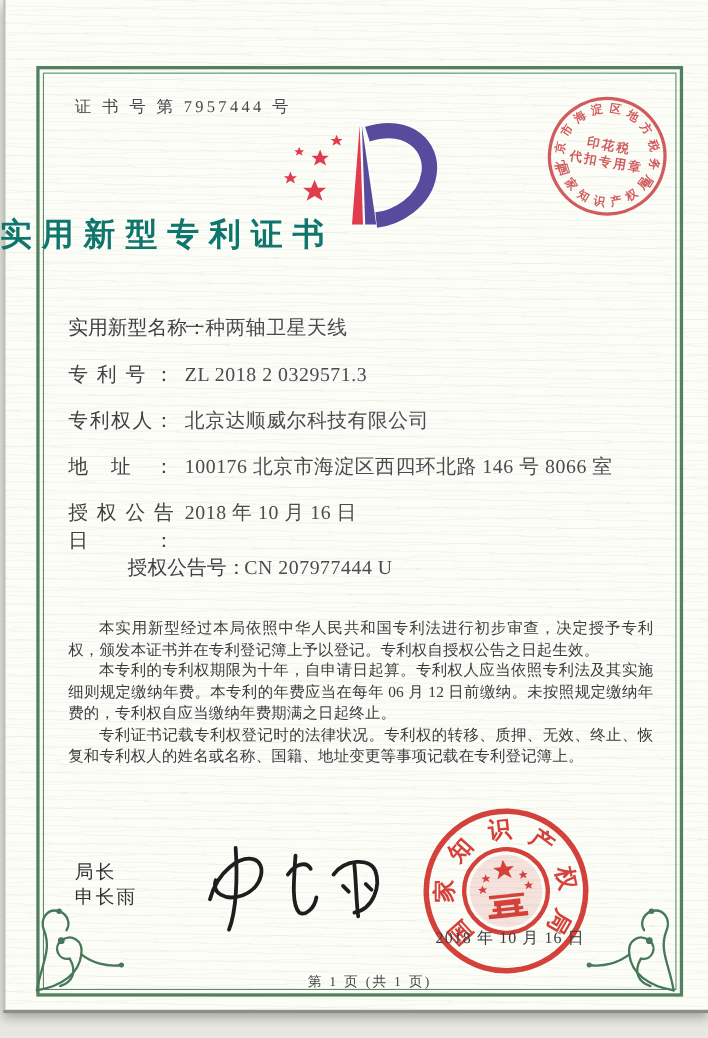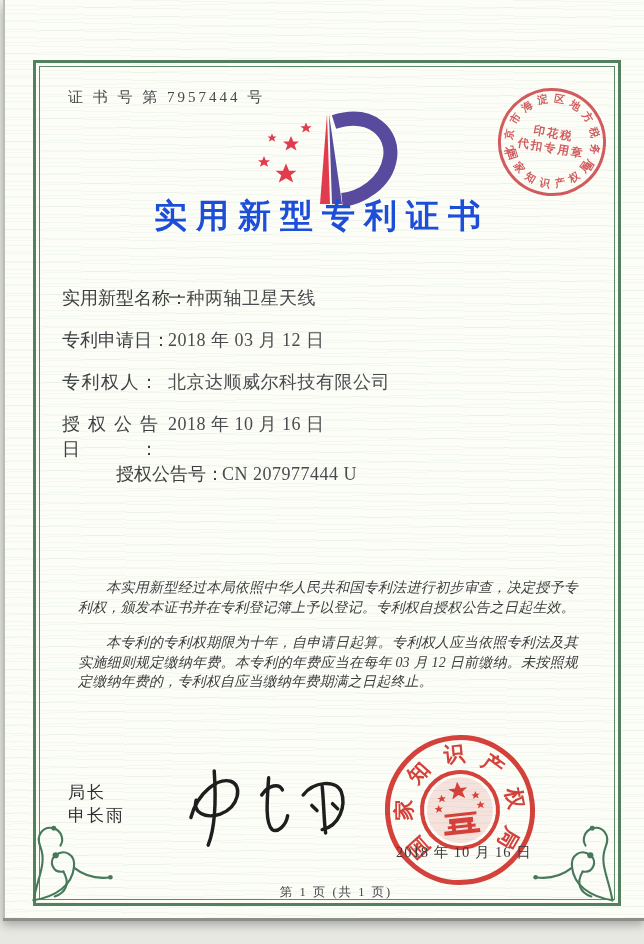--- a/index.html
+++ b/index.html
@@ -26,39 +26,39 @@
   .frame::before{content:'';position:absolute;inset:3px;border:1px solid #5c8a68;}
   .corner-orn{position:absolute;width:96px;height:96px;z-index:3;}
   .corner-orn.bl{left:24px;top:812px;}
   .corner-orn.br{left:526px;top:812px;transform:scaleX(-1);}
 
   .cert-no{position:absolute;left:68px;top:88px;font-size:15px;letter-spacing:3px;color:#47484a;z-index:2;font-family:Liberation Serif, serif;}
 
   .logo{position:absolute;left:244px;top:108px;width:160px;height:102px;z-index:2;}
 
   .title{
-    position:absolute;left:0;top:194px;width:644px;text-align:center;
-    font-size:33px;font-weight:bold;letter-spacing:9px;color:#1d4ed8;z-index:2;
+    position:absolute;left:0;top:194px;width:644px;
+    font-size:29px;font-weight:bold;letter-spacing:9px;color:#0f766e;z-index:2;
   }
 
   .fields{position:absolute;left:62px;top:286px;width:534px;z-index:2;font-size:18px;}
   .frow{margin-bottom:17px;line-height:25px;white-space:nowrap;}
   .flabel{
     display:inline-block;width:96px;text-align:justify;text-align-last:justify;
     color:#3f4042;vertical-align:top;
   }
   .fvalue{margin-left:10px;color:#4a4b4e;letter-spacing:.5px;}
   .grant{display:flex;margin-top:2px;line-height:25px;flex-direction:column;}
   .grant .right{margin-left:54px;white-space:nowrap;}
 
   .body-text{
     position:absolute;left:62px;top:562px;width:532px;z-index:2;
     font-size:14px;line-height:19.5px;text-align:justify;color:#3b3c3e;letter-spacing:.2px;
   }
-  .body-text p{margin:16px;text-indent:2em;font-style:italic;}
+  .body-text p{margin:0;text-indent:2em;}
 
   .director{position:absolute;left:68px;top:781px;z-index:2;font-size:17px;letter-spacing:2px;color:#2f3032;}
   .director .name{}
   .signature{position:absolute;left:165px;top:758px;width:190px;height:100px;z-index:3;}
 
   
   .seal-main{
     position:absolute;left:385px;top:735px;width:150px;height:150px;z-index:3;
     transform:rotate(-6deg);opacity:.92;mix-blend-mode:multiply;
   }
@@ -131,38 +131,42 @@
   <path d="M90,14 C128,2 150,26 146,50 C142,76 116,90 98,92" fill="none" stroke="#584a9c" stroke-width="14"></path>
 </svg>
 
 <div class="title">实用新型专利证书</div>
 
 <div class="fields">
   <div class="frow">
     <span class="flabel">实用新型名称：</span><span class="fvalue">一种两轴卫星天线</span>
   </div>
   <div class="frow">
-    <span class="flabel">专利申请日：</span><span class="fvalue">2018 年 03 月 12 日</span>
+    <span class="flabel">专利号：</span><span class="fvalue">ZL 2018 2 0329571.3</span>
   </div>
   <div class="frow">
     <span class="flabel">专利权人：</span><span class="fvalue">北京达顺威尔科技有限公司</span>
+  </div>
+  <div class="frow">
+    <span class="flabel">地址：</span><span class="fvalue">100176 北京市海淀区西四环北路 146 号 8066 室</span>
   </div>
   <div class="grant">
     <span>
       <span class="flabel">授权公告日：</span><span class="fvalue">2018 年 10 月 16 日</span>
     </span>
     <span class="right">
       <span class="flabel">授权公告号：</span><span class="fvalue">CN 207977444 U</span>
     </span>
   </div>
 </div>
 
 <div class="body-text">
   <p>本实用新型经过本局依照中华人民共和国专利法进行初步审查，决定授予专利权，颁发本证书并在专利登记簿上予以登记。专利权自授权公告之日起生效。</p>
-  <p>本专利的专利权期限为十年，自申请日起算。专利权人应当依照专利法及其实施细则规定缴纳年费。本专利的年费应当在每年 03 月 12 日前缴纳。未按照规定缴纳年费的，专利权自应当缴纳年费期满之日起终止。</p>
+  <p>本专利的专利权期限为十年，自申请日起算。专利权人应当依照专利法及其实施细则规定缴纳年费。本专利的年费应当在每年 06 月 12 日前缴纳。未按照规定缴纳年费的，专利权自应当缴纳年费期满之日起终止。</p>
+  <p>专利证书记载专利权登记时的法律状况。专利权的转移、质押、无效、终止、恢复和专利权人的姓名或名称、国籍、地址变更等事项记载在专利登记簿上。</p>
 </div>
 
 <div class="director">
   <div>局长</div>
   <div class="name">申长雨</div>
 </div>
 
 <svg class="signature" viewBox="0 0 220 110">
   <g fill="none" stroke="#1e1e1e" stroke-width="4" stroke-linecap="round">
     <path d="M30,66 C38,36 62,20 76,24 C90,28 86,54 64,62 C46,68 32,60 36,46"></path>

